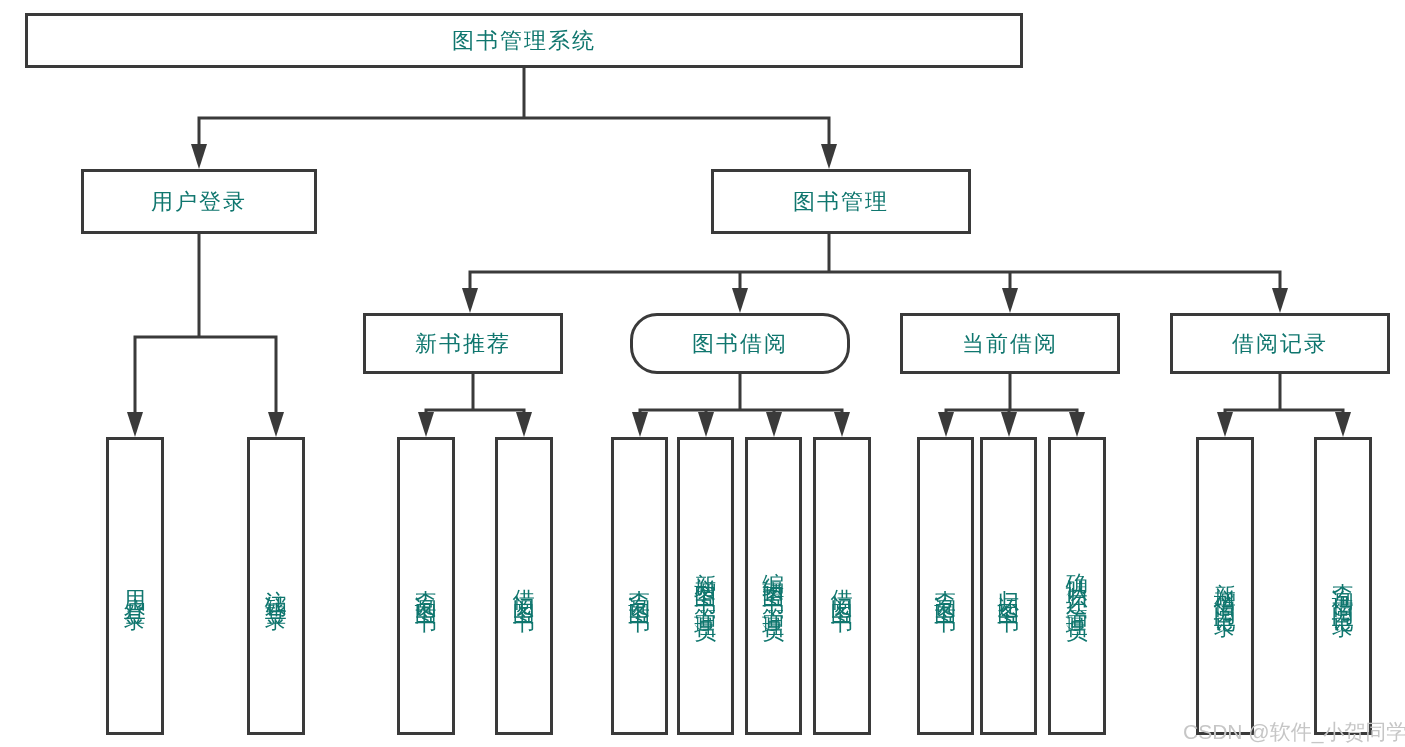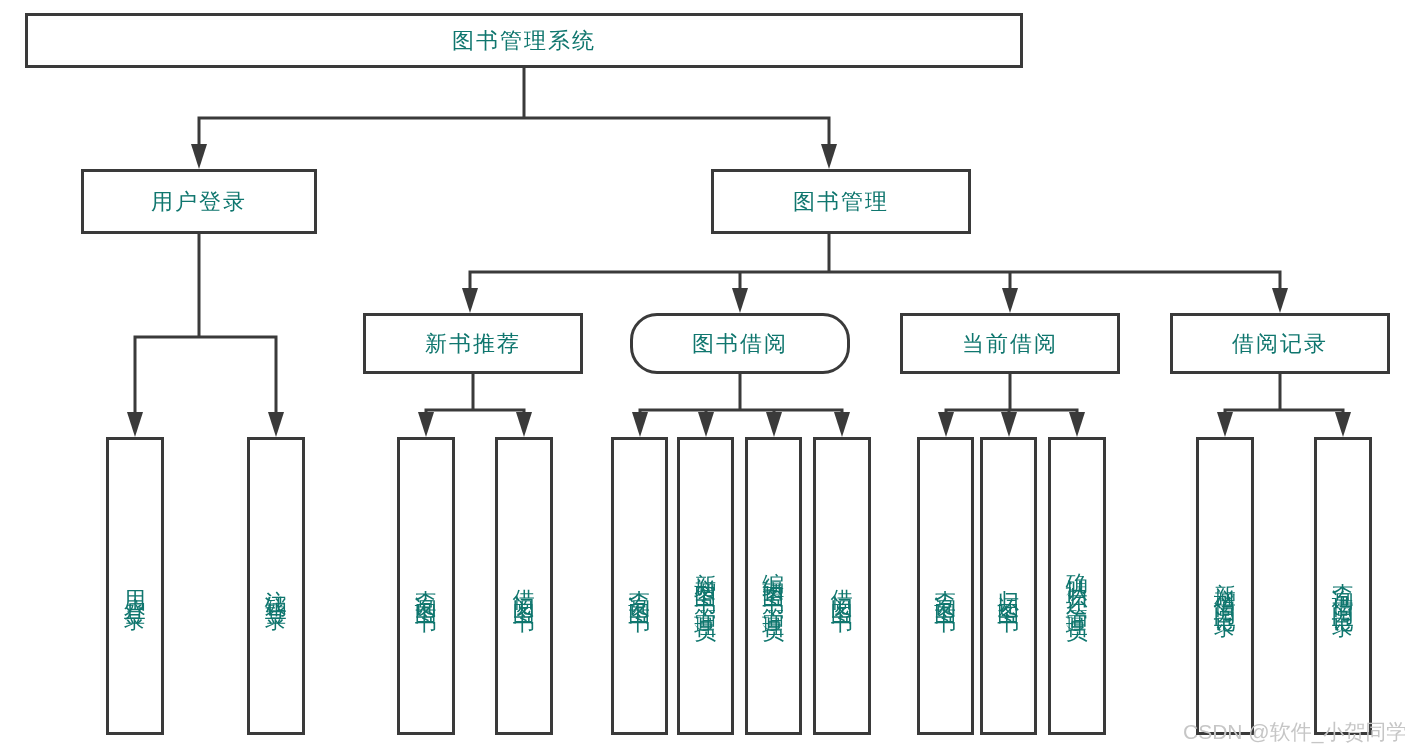--- a/index.html
+++ b/index.html
@@ -115,21 +115,21 @@
     <span class="h-label">图书管理系统</span>
   </div>
 
   <div class="node" style="left:81px; top:169px; width:236px; height:65px;">
     <span class="h-label">用户登录</span>
   </div>
   <div class="node" style="left:711px; top:169px; width:260px; height:65px;">
     <span class="h-label">图书管理</span>
   </div>
 
-  <div class="node" style="left:363px; top:313px; width:220px; height:61px;">
+  <div class="node" style="left:363px; top:313px; width:200px; height:61px;">
     <span class="h-label">新书推荐</span>
   </div>
   <div class="node" style="left:630px; top:313px; width:220px; height:61px;border-radius:27px;">
     <span class="h-label">图书借阅</span>
   </div>
   <div class="node" style="left:900px; top:313px; width:220px; height:61px;">
     <span class="h-label">当前借阅</span>
   </div>
   <div class="node" style="left:1170px; top:313px; width:220px; height:61px;">
     <span class="h-label">借阅记录</span>

